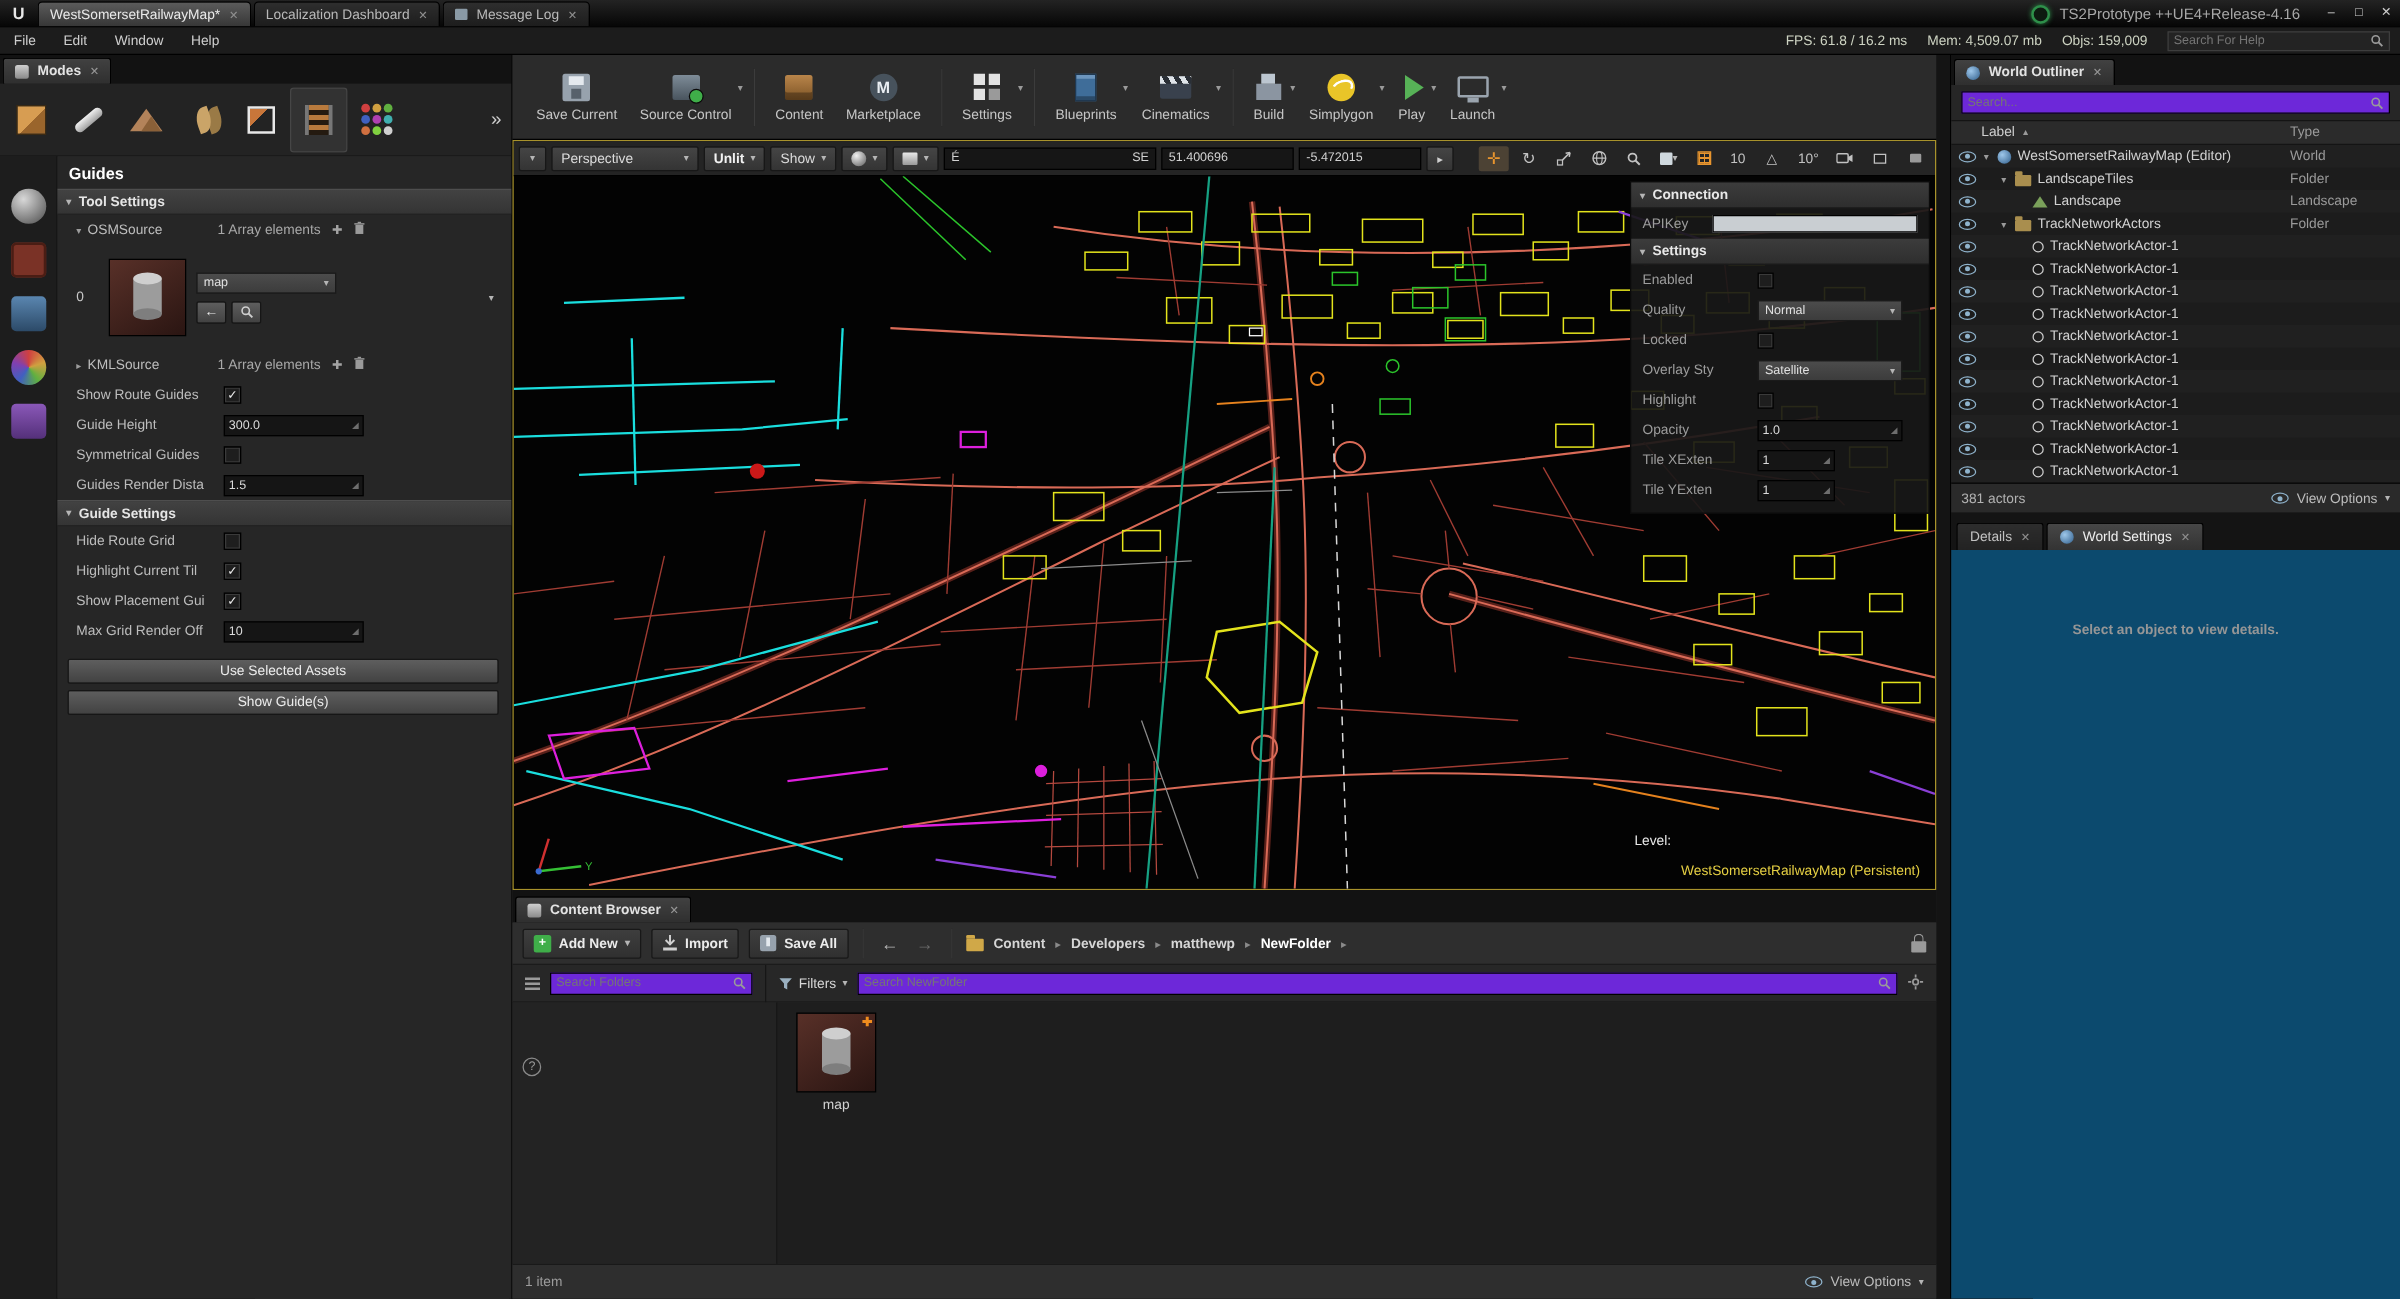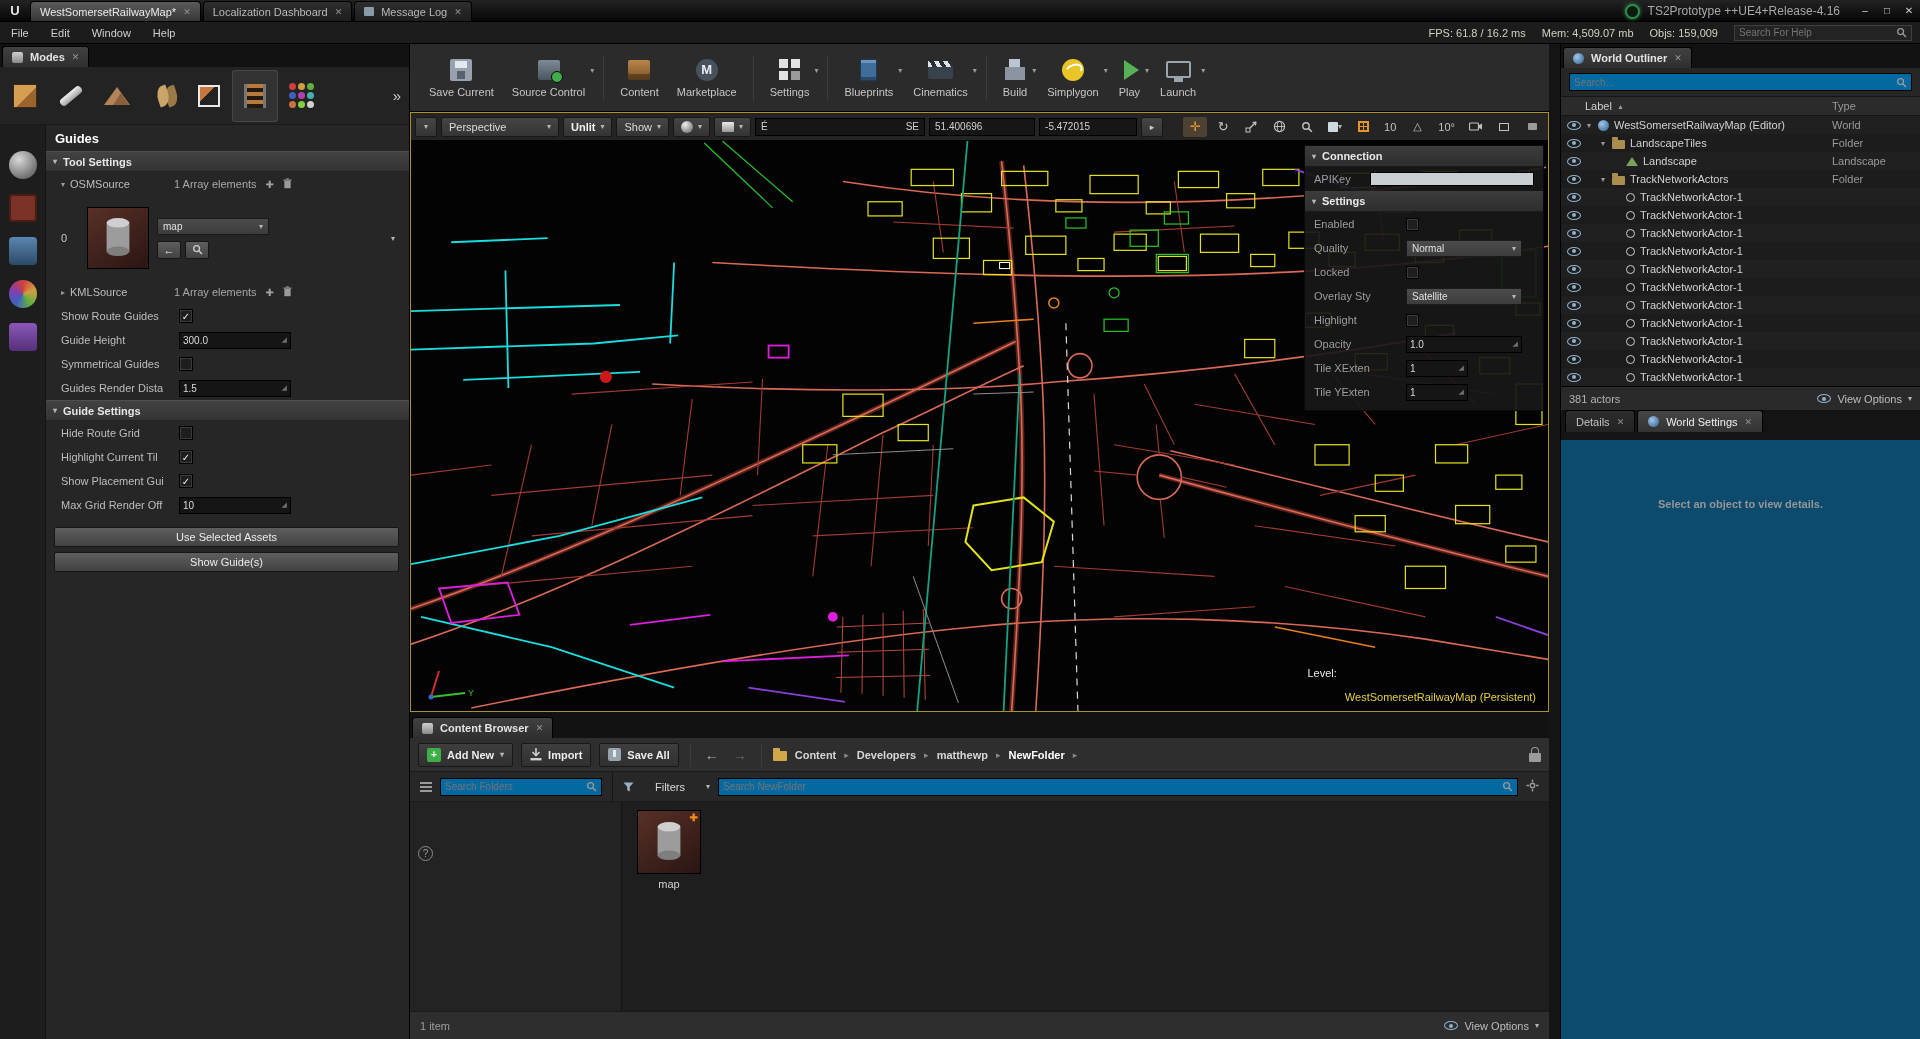--- a/index.html
+++ b/index.html
@@ -22,21 +22,21 @@
 
   
   #menubar{left:0;top:22px;width:1920px;height:22px;background:#1c1c1c;display:flex;align-items:center;border-bottom:1px solid #000;}
   .menu-item{padding:0 11px;color:#cfcfcf;height:22px;display:flex;align-items:center;}
   .stat{color:#cdd3c2;margin-left:16px;}
   .helpbox{width:178px;height:16px;background:#232323;border:1px solid #3e3e3e;display:flex;align-items:center;padding:0 4px;margin:0 8px 0 16px;}
   .helpbox input{flex:1;background:transparent;border:none;outline:none;color:#9a9a9a;font-size:10px;font-family:inherit;}
 
   
   .mag{flex:none;}
-  .inbox{background:#0369a1;border:1px solid #000;height:18px;display:flex;align-items:center;padding:0 4px;color:#d6d6d6;}
+  .inbox{background:#6d28d9;border:1px solid #000;height:18px;display:flex;align-items:center;padding:0 4px;color:#d6d6d6;}
   .inbox input{flex:1;background:transparent;border:none;outline:none;color:#cfcfcf;font-size:10px;font-family:inherit;min-width:0;}
   .numf{width:112px;height:17px;background:#151515;border:1px solid #000;display:flex;align-items:center;padding:0 3px;}
   .numf input{flex:1;min-width:0;background:transparent;border:none;outline:none;color:#dadada;font-size:10px;font-family:inherit;}
   .grip{color:#6e6e6e;font-size:7px;}
   .chk{width:14px;height:14px;background:#1e1e1e;border:1px solid #000;box-shadow:inset 0 0 0 1px #3a3a3a;display:flex;align-items:center;justify-content:center;color:#efefef;font-size:10px;}
   .sel{height:17px;background:linear-gradient(#4c4c4c,#3c3c3c);border:1px solid #1a1a1a;display:flex;align-items:center;padding:0 5px;color:#e0e0e0;font-size:10px;gap:4px;}
   .caret{color:#b5b5b5;font-size:8px;}
   .hdrbar{background:linear-gradient(#424242,#343434);border-top:1px solid #4e4e4e;border-bottom:1px solid #222;height:21px;display:flex;align-items:center;gap:6px;padding:0 7px;color:#e6e6e6;font-weight:bold;}
   .uebtn{height:20px;background:linear-gradient(#5e5e5e,#424242);border:1px solid #161616;border-radius:2px;display:flex;align-items:center;justify-content:center;color:#ececec;}
   .eye{width:14px;height:9px;border:1px solid #8fb3cc;border-radius:50%;position:relative;flex:none;}
@@ -165,21 +165,21 @@
   .ol-exp{width:11px;color:#9a9a9a;font-size:8px;flex:none;}
   .oli{margin-right:5px;flex:none;}
   .oli.world{width:11px;height:11px;border-radius:50%;background:radial-gradient(circle at 35% 35%,#9ec7ea,#2f5d8a);}
   .oli.folder{width:13px;height:9px;background:#a98e4e;border-radius:1px;position:relative;margin-top:2px;}
   .oli.folder::before{content:"";position:absolute;top:-3px;left:0;width:6px;height:3px;background:#a98e4e;border-radius:1px 1px 0 0;}
   .oli.land{width:0;height:0;border-left:6px solid transparent;border-right:6px solid transparent;border-bottom:9px solid #7aa05a;}
   .oli.actor{width:9px;height:9px;border:1.5px solid #cfcfcf;border-radius:50%;}
   .ol-label{flex:1;color:#d2d2d2;white-space:nowrap;overflow:hidden;text-overflow:ellipsis;}
   .ol-type{width:88px;color:#9a9a9a;flex:none;}
   #ol-status{height:24px;background:#2a2a2a;border-top:1px solid #000;display:flex;align-items:center;padding:0 8px;color:#b2b2b2;}
-  #rp-tabs{height:30px;background:#141414;display:flex;gap:2px;padding:0 4px;}
+  #rp-tabs{height:30px;background:#141414;display:flex;align-items:flex-end;gap:2px;padding:0 4px;}
   .rp-tab{height:22px;display:flex;align-items:center;gap:7px;padding:0 10px;border-radius:3px 3px 0 0;border:1px solid #000;border-bottom:none;background:linear-gradient(#2d2d2d,#222);color:#c2c2c2;}
   .rp-tab.active{background:linear-gradient(#474747,#333);color:#eee;}
   .rp-tab .x{color:#8f8f8f;font-size:9px;}
   #rp-body{flex:1;background:#0c4a6e;font-weight:bold;}
   #rp-empty{margin-top:58px;text-align:center;color:#969696;}
 </style>
 </head>
 <body>
 
 <header id="titlebar">
@@ -871,21 +871,21 @@
   <div id="cb-filterrow">
     <span class="bars-ic"></span>
     <div class="inbox" style="width:162px">
       <input placeholder="Search Folders" style="">
       <svg class="mag" viewBox="0 0 12 12" width="11" height="11">
           <circle cx="5" cy="5" r="3.2" fill="none" stroke="#9a9a9a" stroke-width="1.4"></circle>
           <line x1="7.4" y1="7.4" x2="10.8" y2="10.8" stroke="#9a9a9a" stroke-width="1.6"></line>
         </svg>
     </div>
     <div style="width:1px;height:30px;background:#161616;margin-left:10px"></div>
-    <div class="fr" style="gap:21px;margin-left:10px;color:#d8d8d8">
+    <div class="fr" style="gap:5px;margin-left:10px;color:#d8d8d8">
       <svg width="11" height="10" viewBox="0 0 11 10">
           <path d="M0.5,0.5 H10.5 L6.8,4.8 V9.5 L4.2,8.2 V4.8 Z" fill="#9ab0c0"></path>
         </svg>
       <span>Filters</span>
       <span class="caret">▾</span>
     </div>
     <div class="inbox grow" style="margin:0 8px">
       <input placeholder="Search NewFolder" style="">
       <svg class="mag" viewBox="0 0 12 12" width="11" height="11">
           <circle cx="5" cy="5" r="3.2" fill="none" stroke="#9a9a9a" stroke-width="1.4"></circle>

